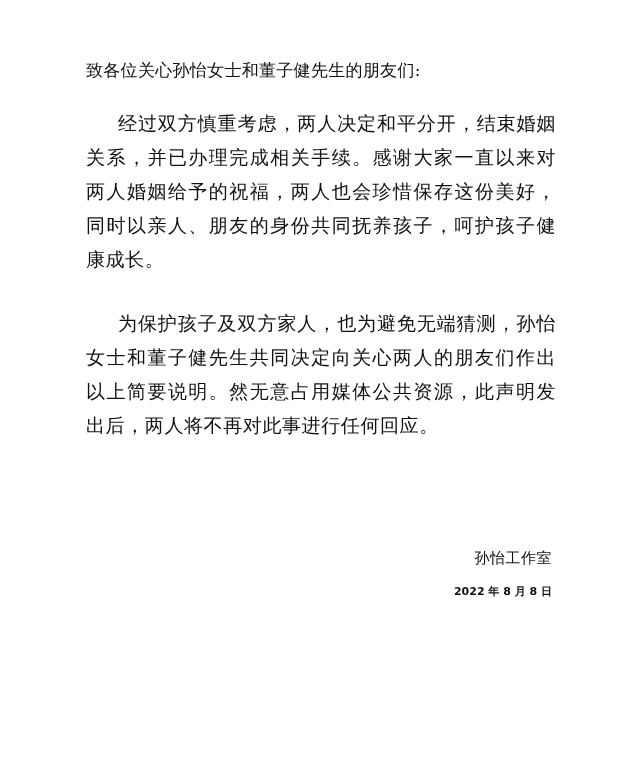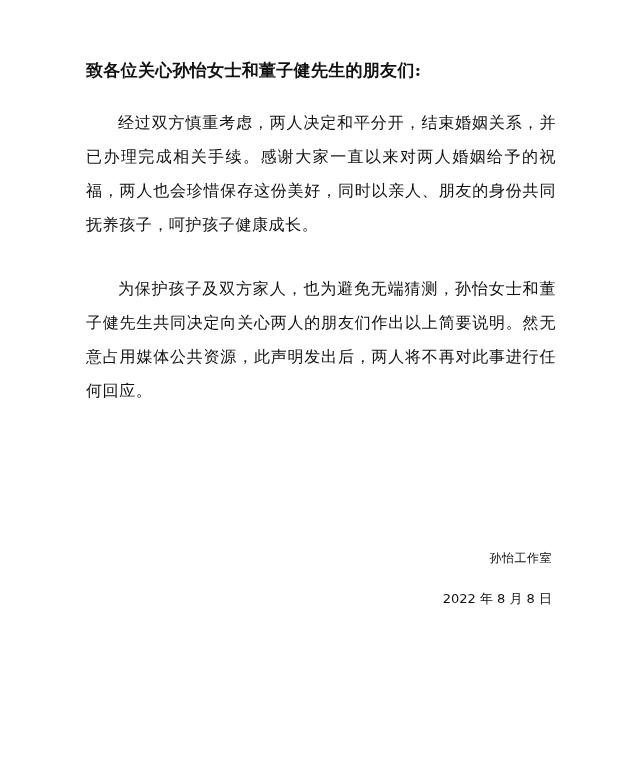--- a/index.html
+++ b/index.html
@@ -1,24 +1,24 @@
 <!DOCTYPE html>
 <html><head>
 <meta charset="utf-8">
 <style>
   html, body { margin: 0; padding: 0; background: #ffffff; }
   body { width: 640px; height: 768px; position: relative; overflow: hidden;
          font-family: "DejaVu Serif", "Liberation Serif", serif; color: #111111; }
   .doc { position: absolute; left: 86px; top: 60px; width: 470px; }
-  .salutation { font-size: 17px; font-weight: bold; line-height: 20px; margin: 0 0 26px 0; letter-spacing: 0.3px; }
-  .para { font-size: 16px; line-height: 34px; margin: 0 0 28px 0; text-indent: 32px; letter-spacing: 0.6px; text-align: justify; }
+  .salutation { font-size: 17px; font-weight: normal; line-height: 20px; margin: 0 0 26px 0; letter-spacing: 0.3px; }
+  .para { font-size: 19px; line-height: 34px; margin: 0 0 28px 0; text-indent: 32px; letter-spacing: 0.6px; text-align: justify; }
   .signature { position: absolute; right: 88px; top: 548px; text-align: right;
                font-family: "DejaVu Sans", "Liberation Sans", sans-serif; }
-  .sig-name { font-size: 12px; line-height: 20px; margin-bottom: 21px; letter-spacing: 0.5px; }
-  .sig-date { font-size: 13px; line-height: 20px; font-weight: normal; }
+  .sig-name { font-size: 15px; line-height: 20px; margin-bottom: 14px; letter-spacing: 0.5px; }
+  .sig-date { font-size: 11px; line-height: 20px; font-weight: bold; }
 </style>
 </head>
 <body>
 
 <div class="doc">
   <p class="salutation">致各位关心孙怡女士和董子健先生的朋友们:</p>
   <p class="para" style="margin-bottom:30px">经过双方慎重考虑，两人决定和平分开，结束婚姻关系，并已办理完成相关手续。感谢大家一直以来对两人婚姻给予的祝福，两人也会珍惜保存这份美好，同时以亲人、朋友的身份共同抚养孩子，呵护孩子健康成长。</p>
   <p class="para" style="margin-bottom:38px">为保护孩子及双方家人，也为避免无端猜测，孙怡女士和董子健先生共同决定向关心两人的朋友们作出以上简要说明。然无意占用媒体公共资源，此声明发出后，两人将不再对此事进行任何回应。</p>
 </div>
 

